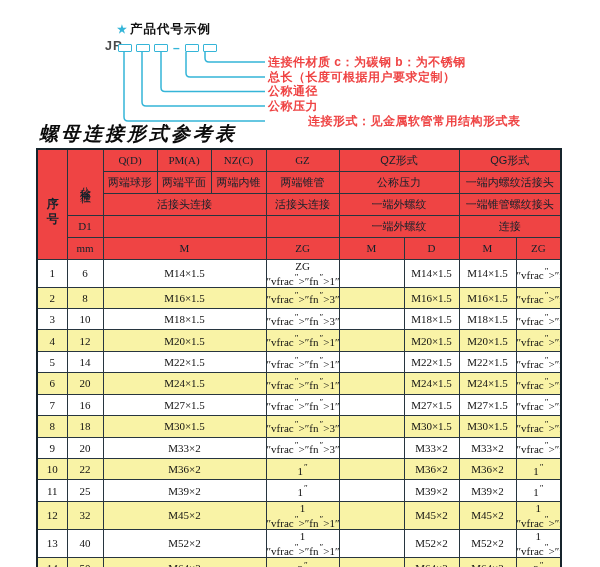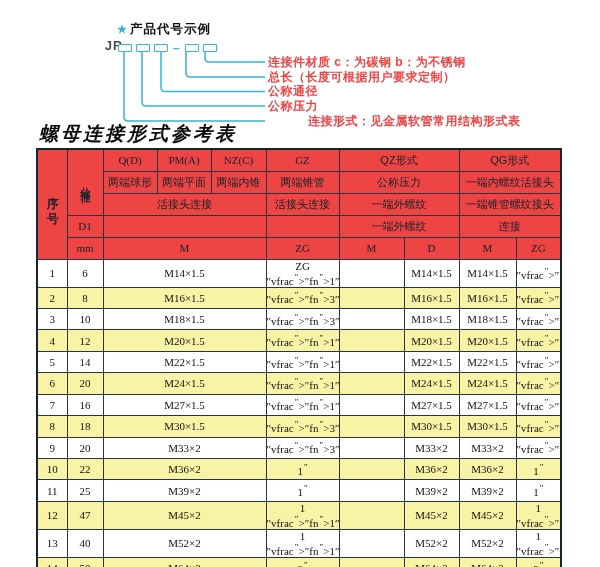--- a/index.html
+++ b/index.html
@@ -243,21 +243,21 @@
           <td>25</td>
           <td colspan="3">M39×2</td>
           <td>1<span class="inch">″</span></td>
           <td></td>
           <td>M39×2</td>
           <td>M39×2</td>
           <td>1<span class="inch">″</span></td>
         </tr>
         <tr class="alt">
           <td>12</td>
-          <td>47</td>
+          <td>32</td>
           <td colspan="3">M45×2</td>
           <td>1 <span class="&lt;span">″</span>vfrac<span class="inch">″</span>&gt;<span class="&lt;span">″</span>fn<span class="inch">″</span>&gt;1<span class="&lt;span">″</span>fd&gt;4</td>
           <td></td>
           <td>M45×2</td>
           <td>M45×2</td>
           <td>1 <span class="&lt;span">″</span>vfrac<span class="inch">″</span>&gt;<span class="&lt;span">″</span>fn&gt;1fd&gt;4</td>
         </tr>
         <tr>
           <td>13</td>
           <td>40</td>

